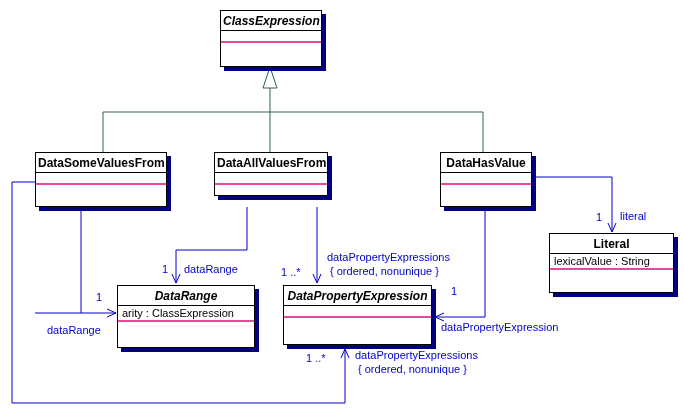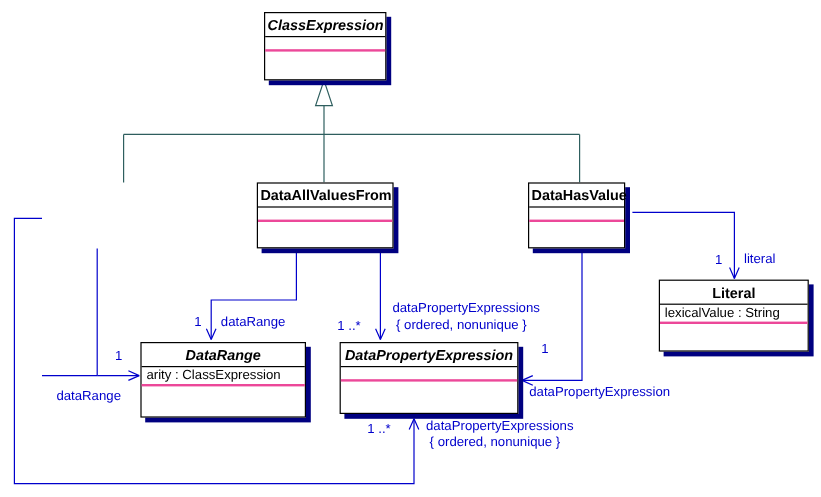--- a/index.html
+++ b/index.html
@@ -71,28 +71,33 @@
       <path d="M341,358 L345,349 M349,358 L345,349"></path>
     </g>
   </svg>
 
   <div class="uml-class abstract" style="left:220px;top:10px;width:102px;height:57px;">
     <div class="cls-name">ClassExpression</div>
     <div class="cls-attrs"></div>
     <div class="cls-methods"></div>
   </div>
 
+  <div class="uml-class" style="left:35px;top:152px;width:132px;height:55px;">
+    <div class="cls-name">DataSomeValuesFrom</div>
+    <div class="cls-attrs"></div>
+    <div class="cls-methods"></div>
+  </div>
 
-  <div class="uml-class" style="left:214px;top:152px;width:114px;height:55px;">
+  <div class="uml-class" style="left:214px;top:152px;width:114px;height:44px;">
     <div class="cls-name">DataAllValuesFrom</div>
     <div class="cls-attrs"></div>
     <div class="cls-methods"></div>
   </div>
 
-  <div class="uml-class" style="left:440px;top:152px;width:81px;height:55px;">
+  <div class="uml-class" style="left:440px;top:152px;width:92px;height:55px;">
     <div class="cls-name">DataHasValue</div>
     <div class="cls-attrs"></div>
     <div class="cls-methods"></div>
   </div>
 
   <div class="uml-class abstract" style="left:117px;top:285px;width:138px;height:63px;">
     <div class="cls-name">DataRange</div>
     <div class="cls-attrs">arity : ClassExpression</div>
     <div class="cls-methods"></div>
   </div>

